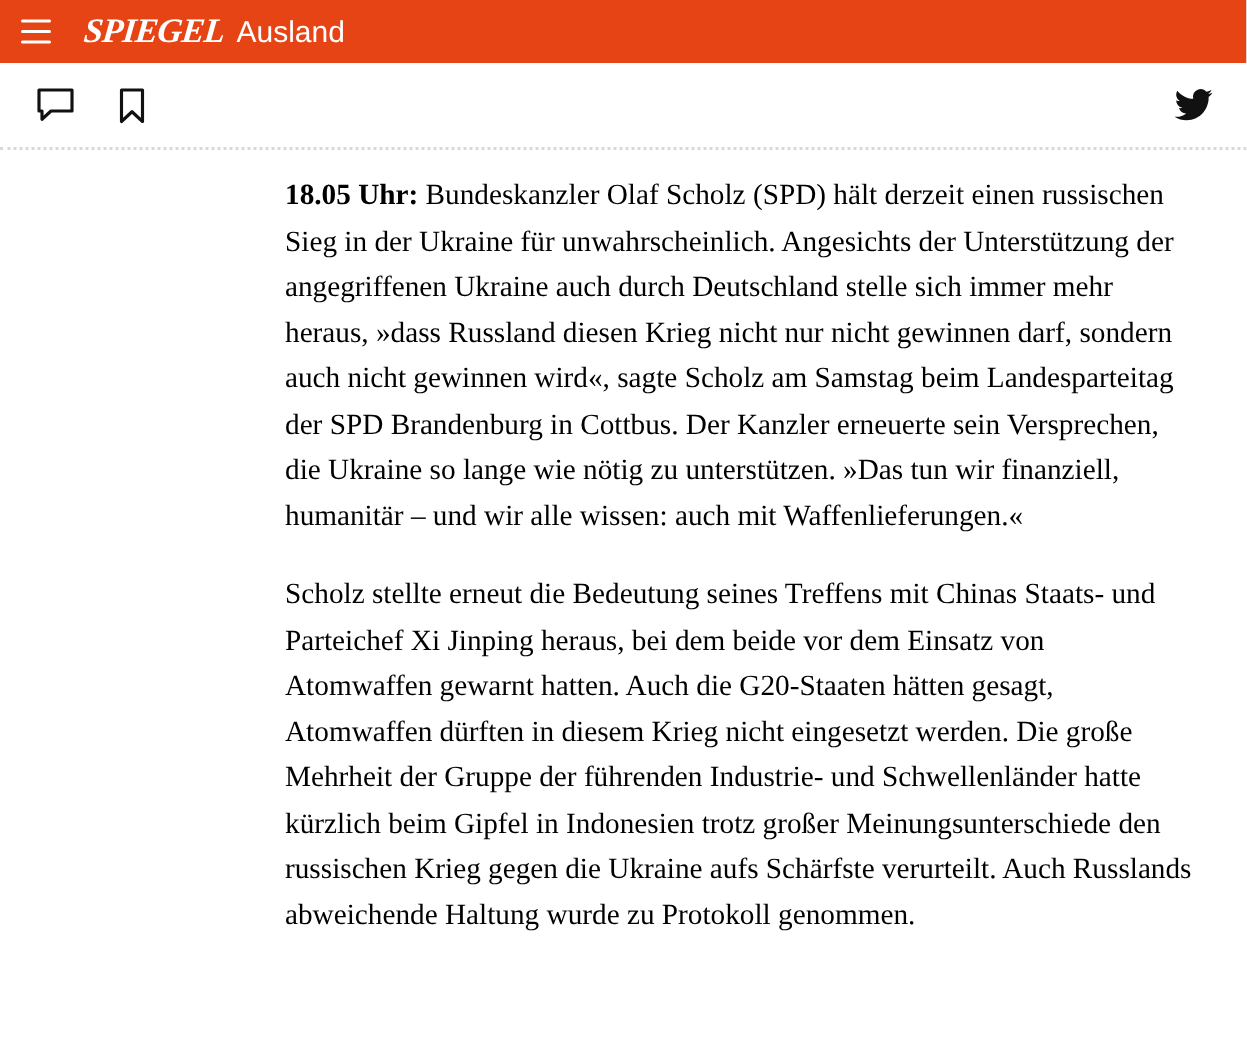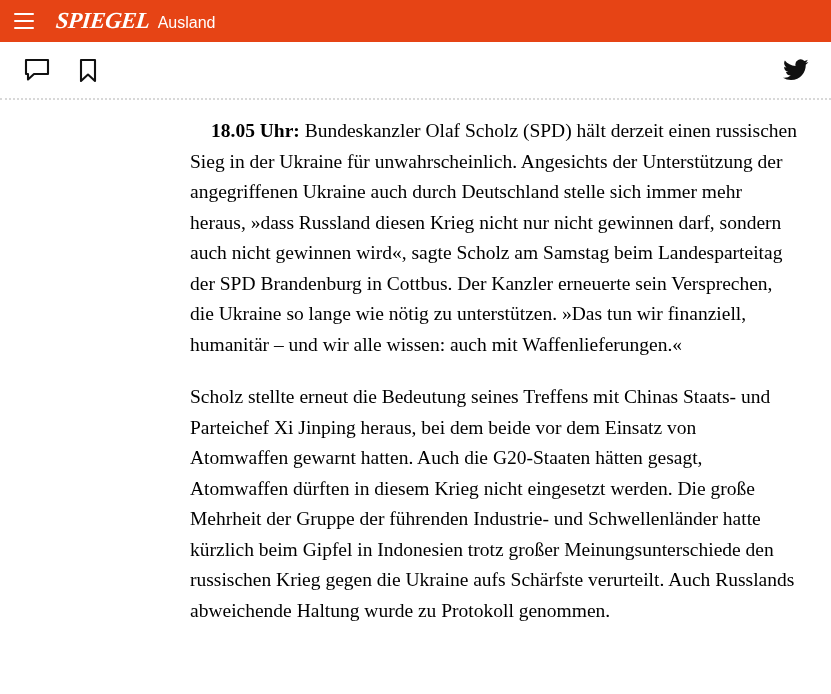--- a/index.html
+++ b/index.html
@@ -51,21 +51,21 @@
     font-weight: bold;
     font-style: italic;
     font-size: 23px;
     letter-spacing: -0.5px;
     color: #ffffff;
     text-transform: uppercase;
     transform: skewX(-6deg);
   }
   .brand-section {
     font-family: "Liberation Sans", sans-serif;
-    font-size: 16px;
+    font-size: 20px;
     color: #ffffff;
     font-weight: 400;
   }
 
   
   .toolbar {
     height: 58px;
     border-bottom: 2px dotted #d8d8d8;
     display: flex;
     align-items: center;
@@ -111,21 +111,20 @@
     font-size: 19.5px;
     line-height: 30.5px;
     color: #000000;
     text-align: left;
   }
   .article-body p {
     margin: 0 0 22px 0;
   }
   .time-stamp {
     font-weight: bold;
-    margin-left: 21px;
   }
 </style>
 </head>
 <body>
 
 <div class="topbar">
   <div class="hamburger">
     <span></span>
     <span></span>
     <span></span>

